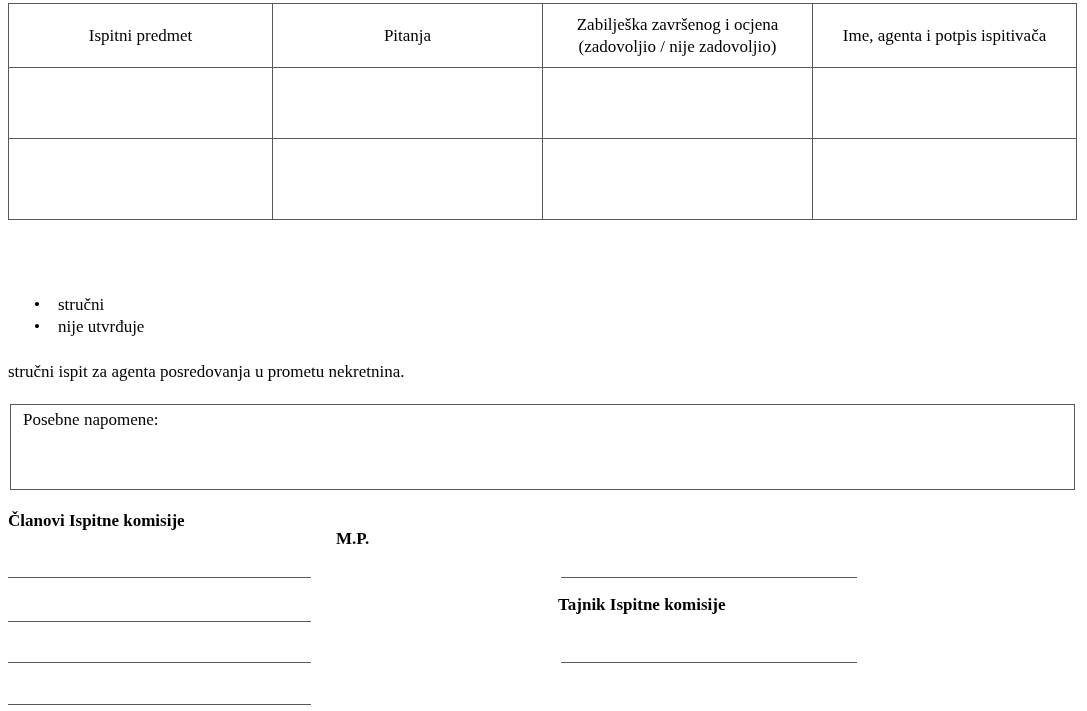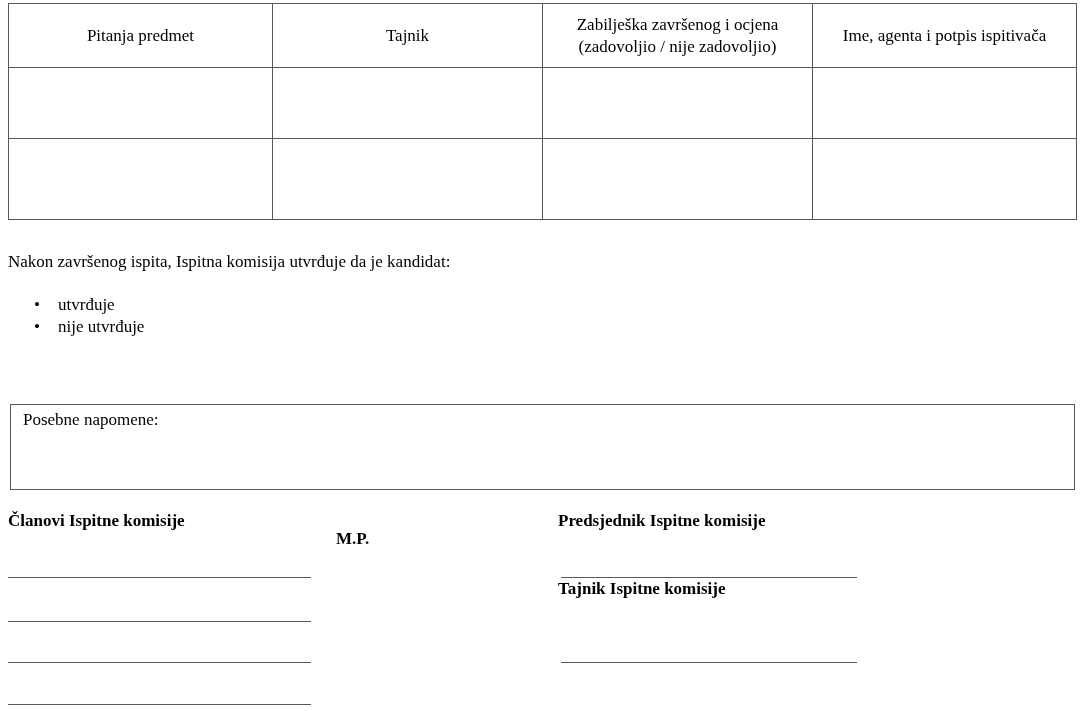--- a/index.html
+++ b/index.html
@@ -95,21 +95,21 @@
   .sig-label {
     position: absolute;
     margin: 0;
     line-height: 22px;
     white-space: nowrap;
     font-weight: bold;
   }
   .lbl-members   { left: 8px;   top: 510px; }
   .lbl-seal      { left: 336px; top: 528px; }
   .lbl-president { left: 558px; top: 510px; }
-  .lbl-secretary { left: 558px; top: 578px; }
+  .lbl-secretary { left: 558px; top: 594px; }
 
   .sig-line {
     position: absolute;
     height: 0;
     border-top: 1px solid #595959;
   }
   .sig-left  { left: 8px;   width: 303px; }
   .sig-right { left: 561px; width: 296px; }
   .l1 { top: 577px; }
   .l2 { top: 621px; }
@@ -126,24 +126,24 @@
   <table class="exam-table">
     <colgroup>
       <col style="width:264px">
       <col style="width:270px">
       <col style="width:270px">
       <col style="width:264px">
     </colgroup>
     <thead>
       <tr class="header-row">
         <th>
-          <span class="hline">Pitanja predmet</span>
+          <span class="hline">Ispitni predmet</span>
         </th>
         <th>
-          <span class="hline">Tajnik</span>
+          <span class="hline">Pitanja</span>
         </th>
         <th>
           <span class="hline">Zabilješka završenog i ocjena</span>
           <span class="hline">(zadovoljio / nije zadovoljio)</span>
         </th>
         <th>
           <span class="hline">Ime, agenta i potpis ispitivača</span>
         </th>
       </tr>
     </thead>
@@ -156,41 +156,40 @@
       </tr>
       <tr class="body-row-2">
         <td></td>
         <td></td>
         <td></td>
         <td></td>
       </tr>
     </tbody>
   </table>
 
-  <p class="intro">Nakon završenog ispita, Ispitna komisija utvrđuje da je kandidat:</p>
 
   <ul class="options">
     <li>
       <span class="bullet">•</span>
-      <span>utvrđuje</span>
+      <span>stručni</span>
     </li>
     <li>
       <span class="bullet">•</span>
       <span>nije utvrđuje</span>
     </li>
   </ul>
 
+  <p class="closing">stručni ispit za agenta posredovanja u prometu nekretnina.</p>
 
   <div class="notes-box">
     <span>Posebne napomene:</span>
   </div>
 
   <p class="sig-label lbl-members">Članovi Ispitne komisije</p>
   <p class="sig-label lbl-seal">M.P.</p>
-  <p class="sig-label lbl-president">Predsjednik Ispitne komisije</p>
   <p class="sig-label lbl-secretary">Tajnik Ispitne komisije</p>
 
   <div class="sig-line sig-left l1"></div>
   <div class="sig-line sig-left l2"></div>
   <div class="sig-line sig-left l3"></div>
   <div class="sig-line sig-left l4"></div>
   <div class="sig-line sig-right r1"></div>
   <div class="sig-line sig-right r2"></div>
 
 </div>

